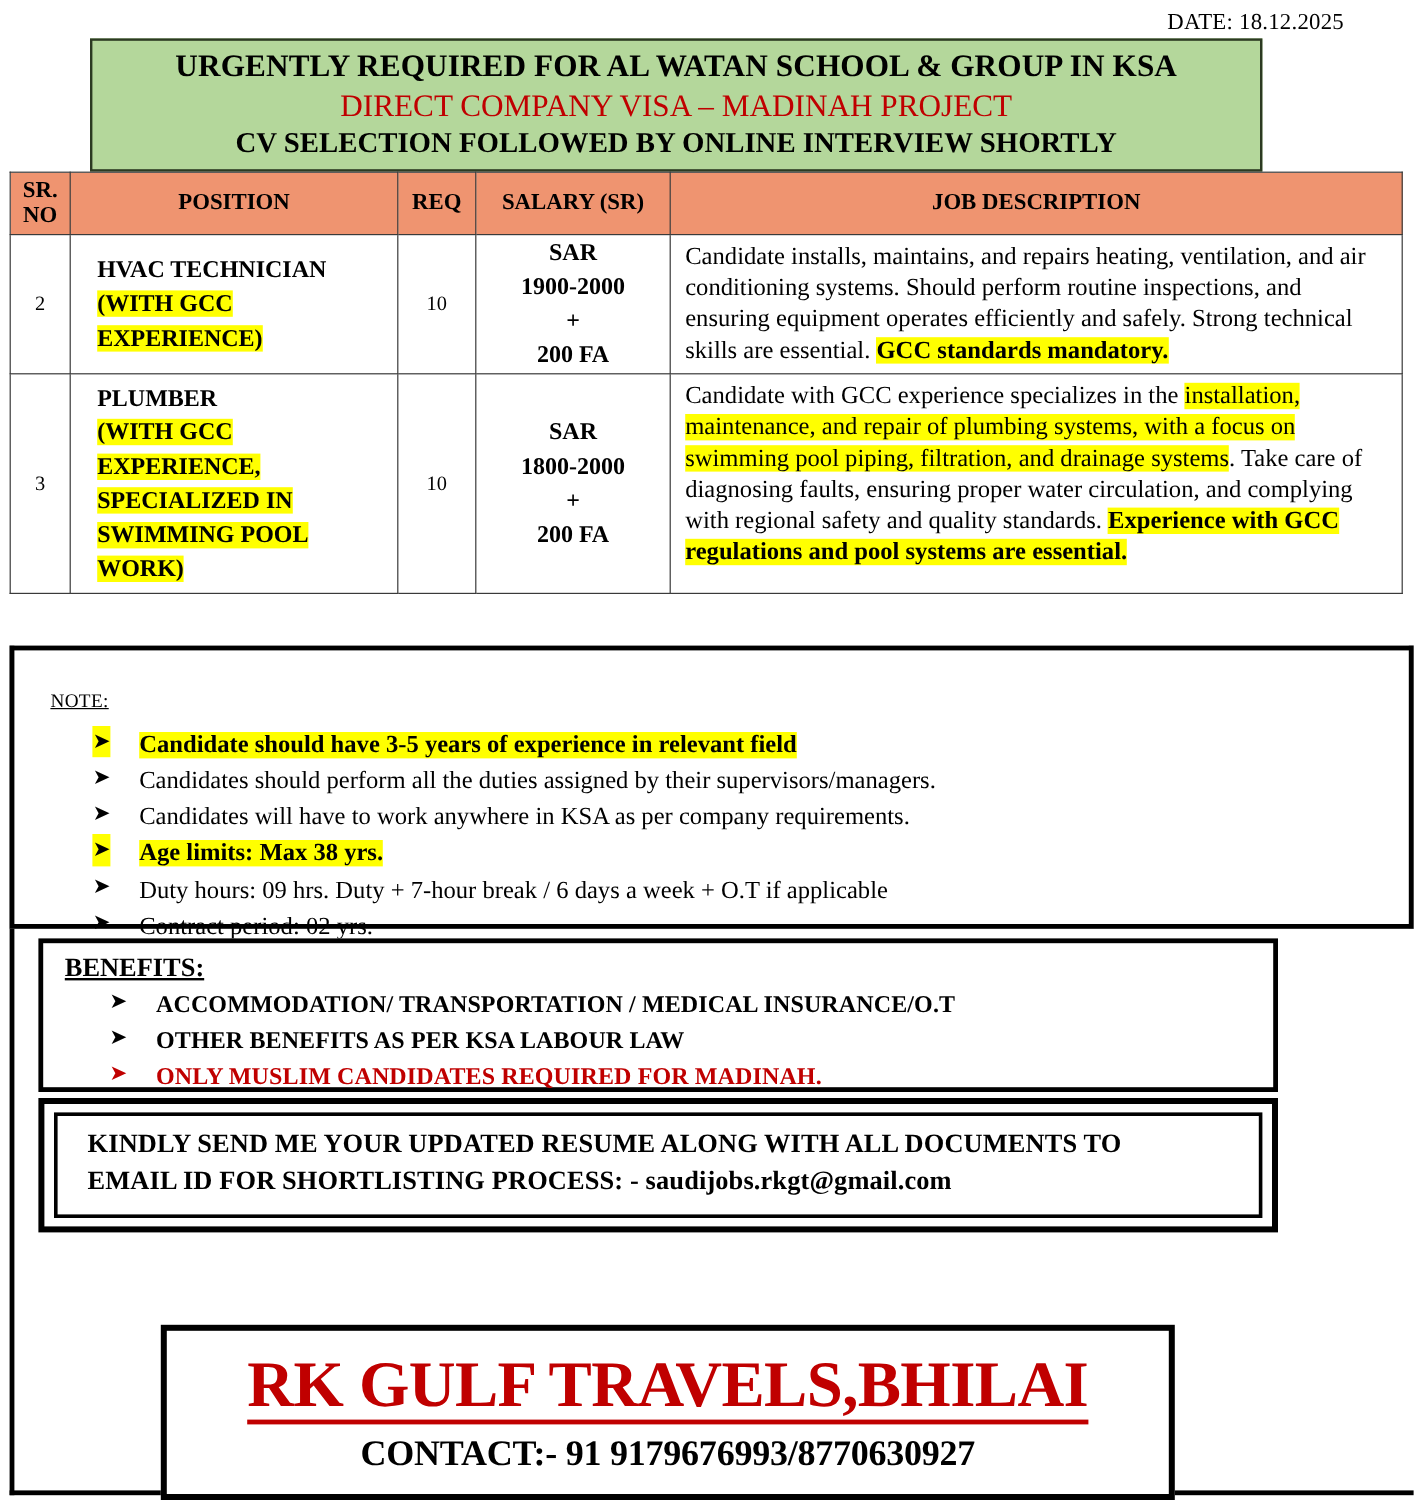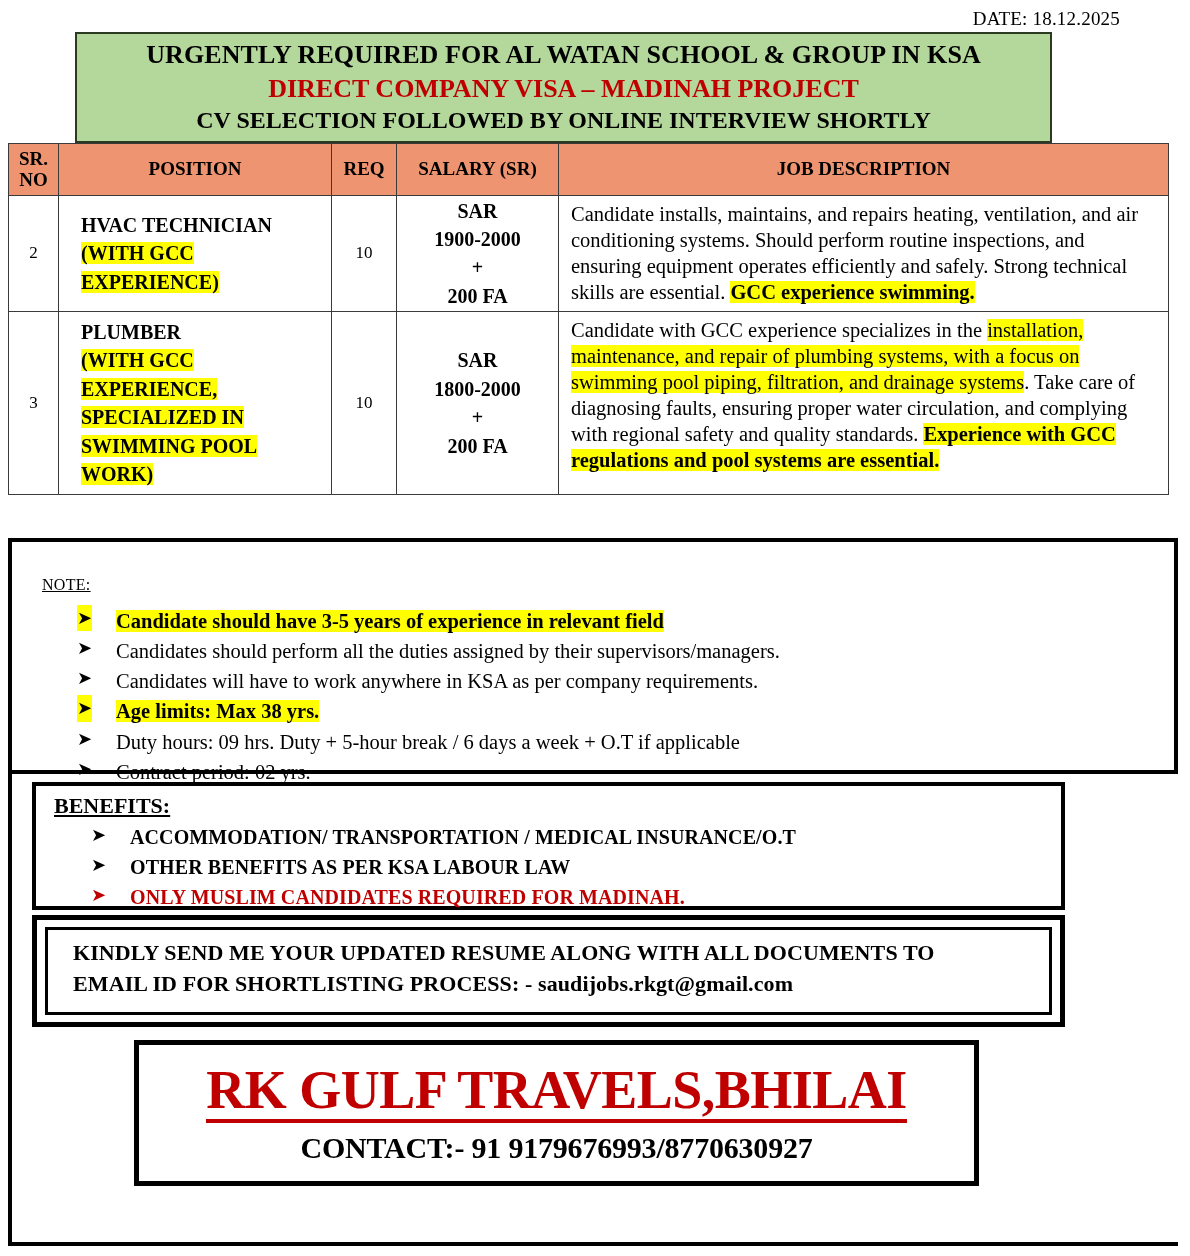--- a/index.html
+++ b/index.html
@@ -41,21 +41,21 @@
   }
   .gh-line1 {
     font-size: 26px;
     font-weight: bold;
     letter-spacing: .1px;
     line-height: 1.18;
     padding-top: 2px;
   }
   .gh-line2 {
     font-size: 26px;
-    font-weight: bold;
+    font-weight: normal;
     color: #c00000;
     line-height: 1.35;
   }
   .gh-line3 {
     font-size: 24px;
     font-weight: bold;
     line-height: 1.2;
   }
 
   
@@ -226,21 +226,21 @@
     font-size: 22px;
     font-weight: bold;
     line-height: 1.42;
     letter-spacing: .1px;
   }
 
   
   .logo-box {
     position: absolute;
     left: 134px;
-    top: 1040px;
+    top: 1104px;
     width: 845px;
     height: 146px;
     border: 5px solid #000;
     box-sizing: border-box;
     background: #fff;
     text-align: center;
   }
   .logo-title {
     margin-top: 18px;
     font-size: 54px;
@@ -314,21 +314,21 @@
         <span class="hl">(WITH GCC</span><br>
         <span class="hl">EXPERIENCE)</span>
       </td>
       <td class="req">10</td>
       <td class="salary">
         <span>SAR</span><br>
         <span>1900-2000</span><br>
         <span>+</span><br>
         <span>200 FA</span>
       </td>
-      <td class="desc"><span>Candidate installs, maintains, and repairs heating, ventilation, and air conditioning systems. Should perform routine inspections, and ensuring equipment operates efficiently and safely. Strong technical skills are essential. </span><span class="hl b">GCC experience swimming.</span></td>
+      <td class="desc"><span>Candidate installs, maintains, and repairs heating, ventilation, and air conditioning systems. Should perform routine inspections, and ensuring equipment operates efficiently and safely. Strong technical skills are essential. </span><span class="hl b">GCC standards mandatory.</span></td>
     </tr>
     <tr>
       <td class="sr">3</td>
       <td class="position">
         <span>PLUMBER</span><br>
         <span class="hl">(WITH GCC</span><br>
         <span class="hl">EXPERIENCE,</span><br>
         <span class="hl">SPECIALIZED IN</span><br>
         <span class="hl">SWIMMING POOL</span><br>
         <span class="hl">WORK)</span>
@@ -348,21 +348,21 @@
 <div class="page-frame"></div>
 <div class="page-frame-right"></div>
 
 <div class="note-box">
   <div class="note-title">NOTE:</div>
   <ul class="note-list">
     <li class="strong hl-row"><span class="arrow">➤</span><span class="txt">Candidate should have 3-5 years of experience in relevant field</span></li>
     <li><span class="arrow">➤</span><span class="txt">Candidates should perform all the duties assigned by their supervisors/managers.</span></li>
     <li><span class="arrow">➤</span><span class="txt">Candidates will have to work anywhere in KSA as per company requirements.</span></li>
     <li class="strong hl-row"><span class="arrow">➤</span><span class="txt">Age limits:  Max 38 yrs.</span></li>
-    <li><span class="arrow">➤</span><span class="txt">Duty hours: 09 hrs. Duty + 5-hour break / 6 days a week + O.T if applicable</span></li>
+    <li><span class="arrow">➤</span><span class="txt">Duty hours: 09 hrs. Duty + 7-hour break / 6 days a week + O.T if applicable</span></li>
     <li><span class="arrow">➤</span><span class="txt">Contract period: 02 yrs.</span></li>
   </ul>
 </div>
 
 <div class="benefits-box">
   <div class="benefits-title">BENEFITS:</div>
   <ul class="benefits-list">
     <li><span class="arrow">➤</span><span>ACCOMMODATION/ TRANSPORTATION / MEDICAL INSURANCE/O.T</span></li>
     <li><span class="arrow">➤</span><span>OTHER BENEFITS AS PER KSA LABOUR LAW</span></li>
     <li class="red"><span class="arrow">➤</span><span>ONLY MUSLIM CANDIDATES REQUIRED FOR MADINAH.</span></li>

